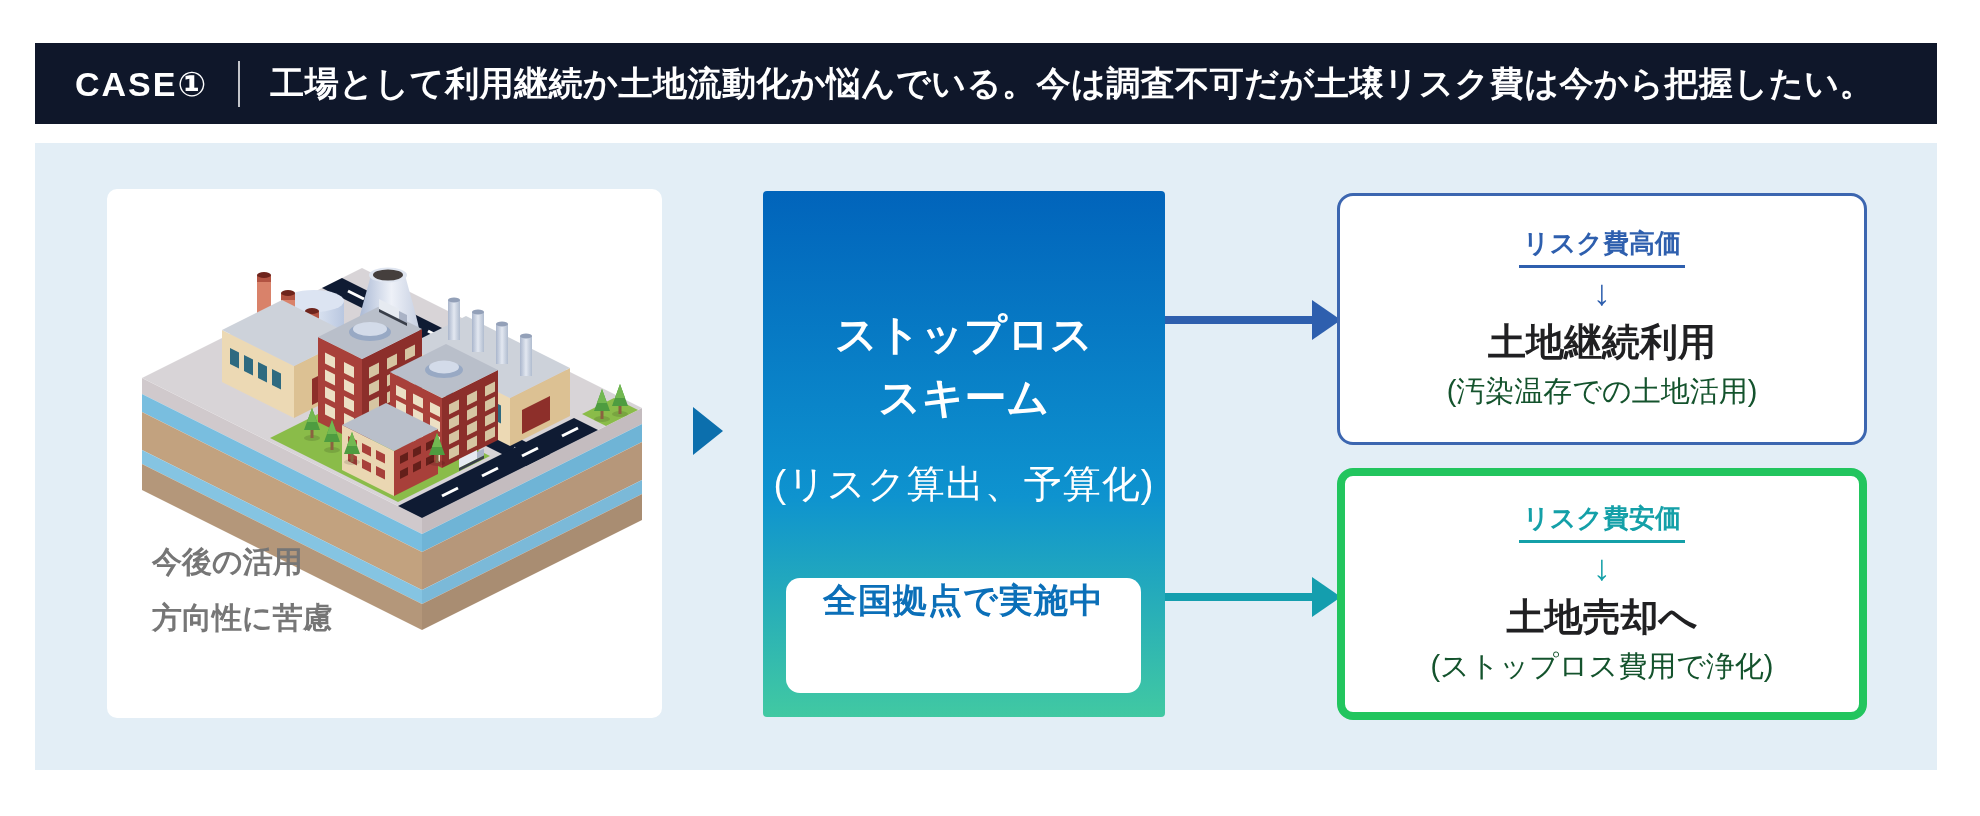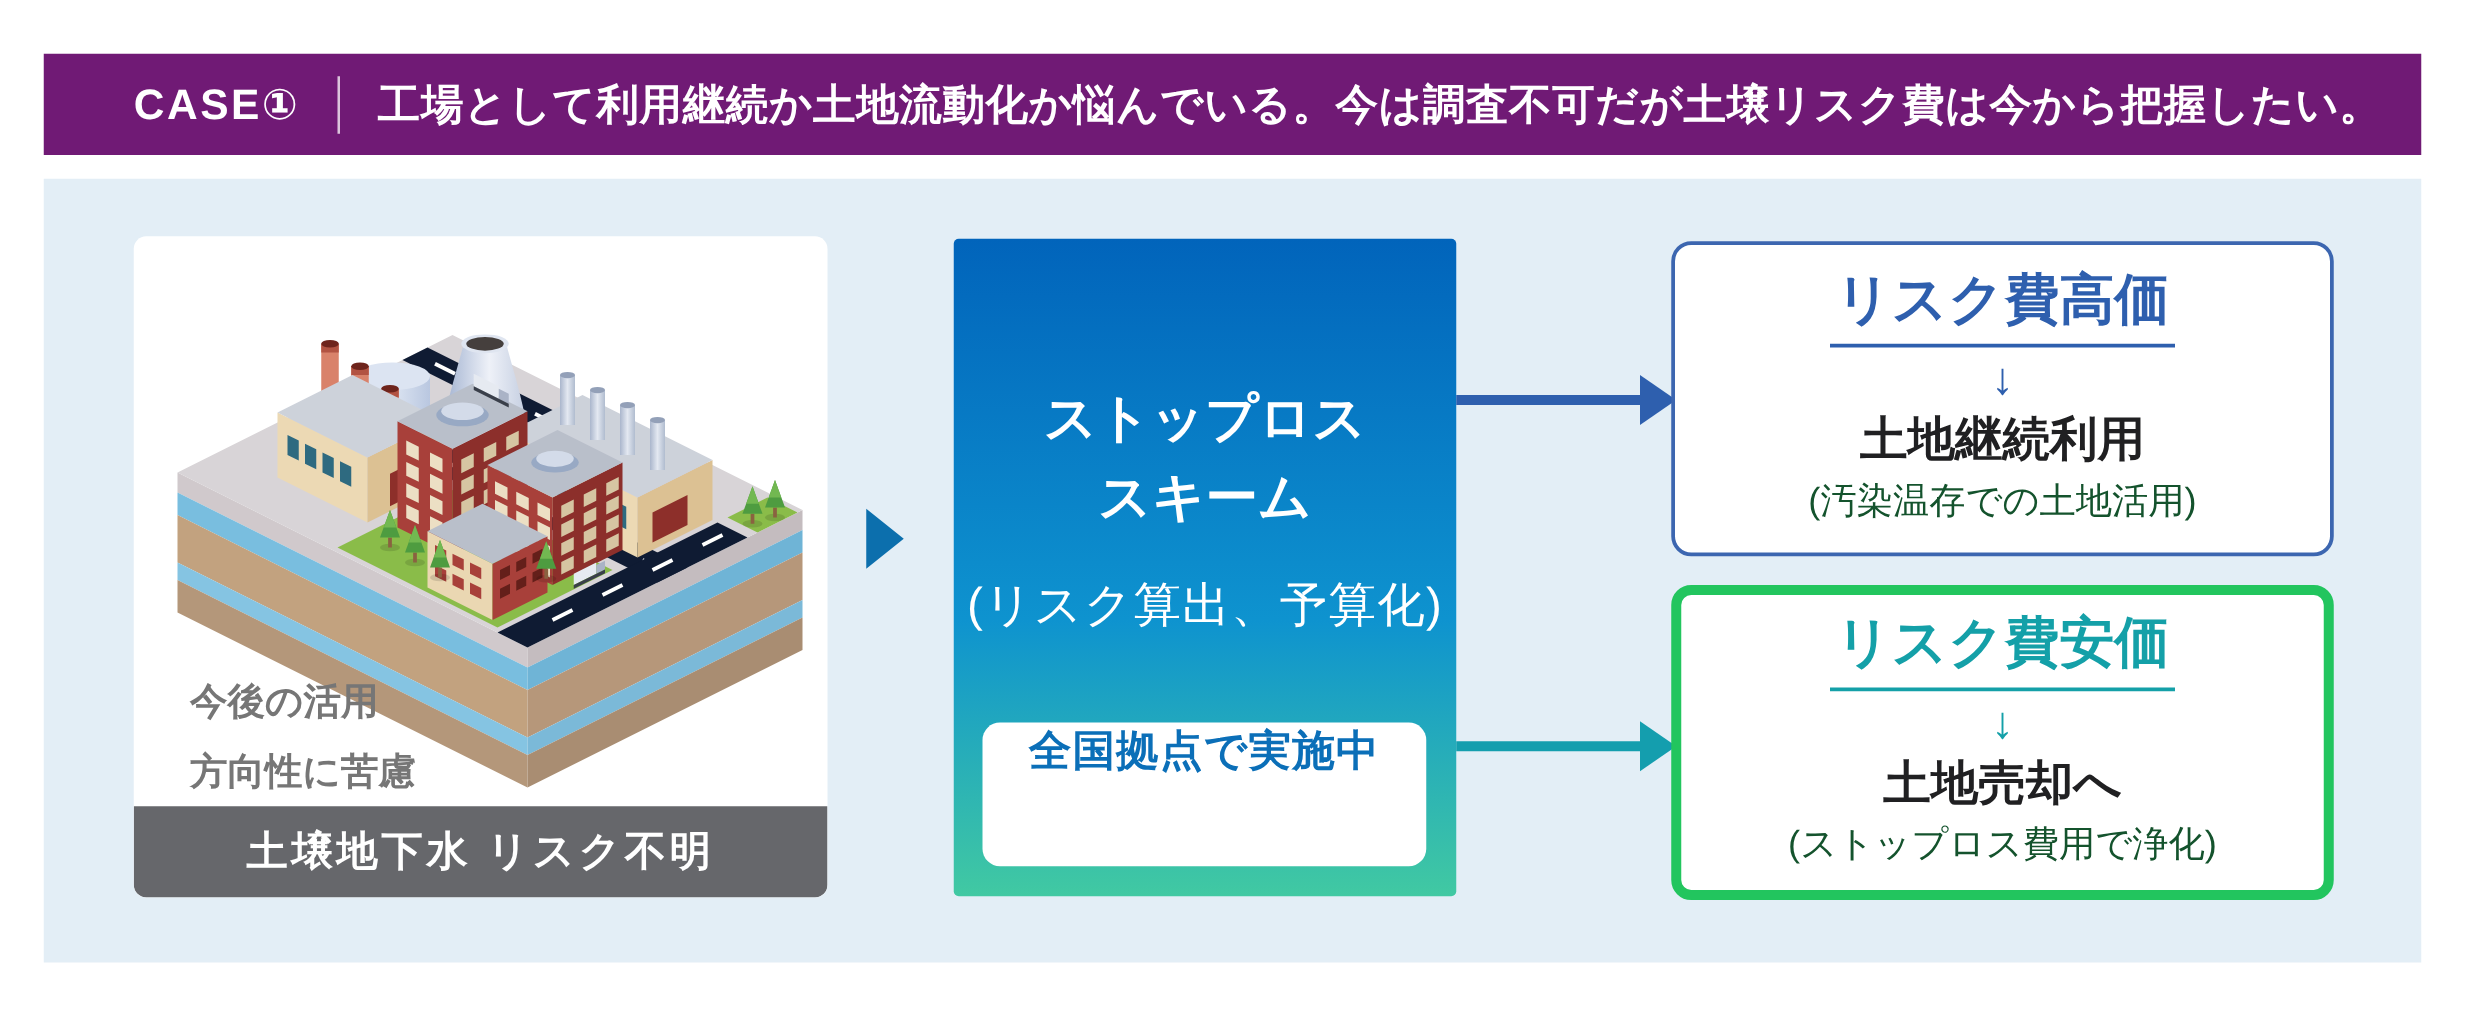--- a/index.html
+++ b/index.html
@@ -1,21 +1,21 @@
 <!DOCTYPE html>
 <html><head>
 <meta charset="utf-8">
 <style>
   html,body{margin:0;padding:0;background:#ffffff;}
   body{font-family:"Liberation Sans","DejaVu Sans",sans-serif;}
   .stage{position:relative;width:1980px;height:816px;background:#ffffff;overflow:hidden;}
 
   
-  .header{position:absolute;left:35px;top:43px;width:1902px;height:81px;background:#701a75;
-          display:flex;align-items:center;box-sizing:border-box;padding-left:72px;color:#fff;}
+  .header{position:absolute;left:35px;top:43px;width:1902px;height:81px;background:#0f172a;
+          display:flex;align-items:center;box-sizing:border-box;padding-left:40px;color:#fff;}
   .header .case{font-size:34px;font-weight:bold;letter-spacing:2px;white-space:nowrap;}
   .header .divider{width:2px;height:46px;background:rgba(255,255,255,.75);margin:0 30px;}
   .header .htitle{font-size:34px;font-weight:bold;letter-spacing:.5px;white-space:nowrap;}
 
   
   .panel{position:absolute;left:35px;top:143px;width:1902px;height:627px;background:#e3eef6;}
 
   
   .card{position:absolute;left:72px;top:46px;width:555px;height:529px;background:#fff;border-radius:10px;overflow:hidden;}
   .card svg{position:absolute;left:0;top:4px;}
@@ -47,21 +47,21 @@
   .harrow.blue{left:1130px;top:157px;}
   .harrow.blue .shaft{background:#2e5fae;} .harrow.blue .head{border-left-color:#2e5fae;}
   .harrow.teal{left:1130px;top:434px;}
   .harrow.teal .shaft{background:#149eae;} .harrow.teal .head{border-left-color:#149eae;}
 
   
   .outcome{position:absolute;left:1302px;width:530px;height:252px;background:#fff;border-radius:16px;
            box-sizing:border-box;display:flex;flex-direction:column;align-items:center;justify-content:center;text-align:center;}
   .outcome.high{top:50px;border:3px solid #3c66b0;}
   .outcome.low{top:325px;border:8px solid #22c55e;}
-  .outcome .label{font-size:44px;font-weight:bold;line-height:1.1;padding:0 4px 7px;border-bottom:3px solid;font-family:Liberation Mono, monospace;}
+  .outcome .label{font-size:26px;font-weight:bold;line-height:1.1;padding:0 4px 7px;border-bottom:3px solid;}
   .outcome.high .label{color:#2e5fae;border-color:#2e5fae;}
   .outcome.low .label{color:#14a0a8;border-color:#14a0a8;}
   .outcome .darr{font-size:36px;font-weight:bold;line-height:1;margin:7px 0 0;}
   .outcome.high .darr{color:#2e5fae;}
   .outcome.low .darr{color:#14a0a8;}
   .outcome .result{font-size:38px;font-weight:bold;color:#202022;margin-top:9px;line-height:1.2;}
   .outcome .note{font-size:29px;color:#14532d;margin-top:9px;line-height:1.2;}
 </style>
 </head>
 <body>
@@ -343,23 +343,20 @@
               <rect x="18" y="2" width="7" height="7" fill="#aab3c6"></rect>
               <rect x="0" y="9" width="25" height="3" fill="#3a3f4a"></rect>
           </g>
         </g>
       </svg>
 
       <div class="caption">
         <span>今後の活用</span>
         <span>方向性に苦慮</span>
       </div>
-      <div class="card-footer">
-        <span>土壌地下水 リスク不明</span>
-      </div>
     </div>
 
     <div class="play"></div>
 
     <div class="scheme">
       <div class="t">
         <span>ストップロス</span>
         <span>スキーム</span>
       </div>
       <div class="sub">(リスク算出、予算化)</div>

